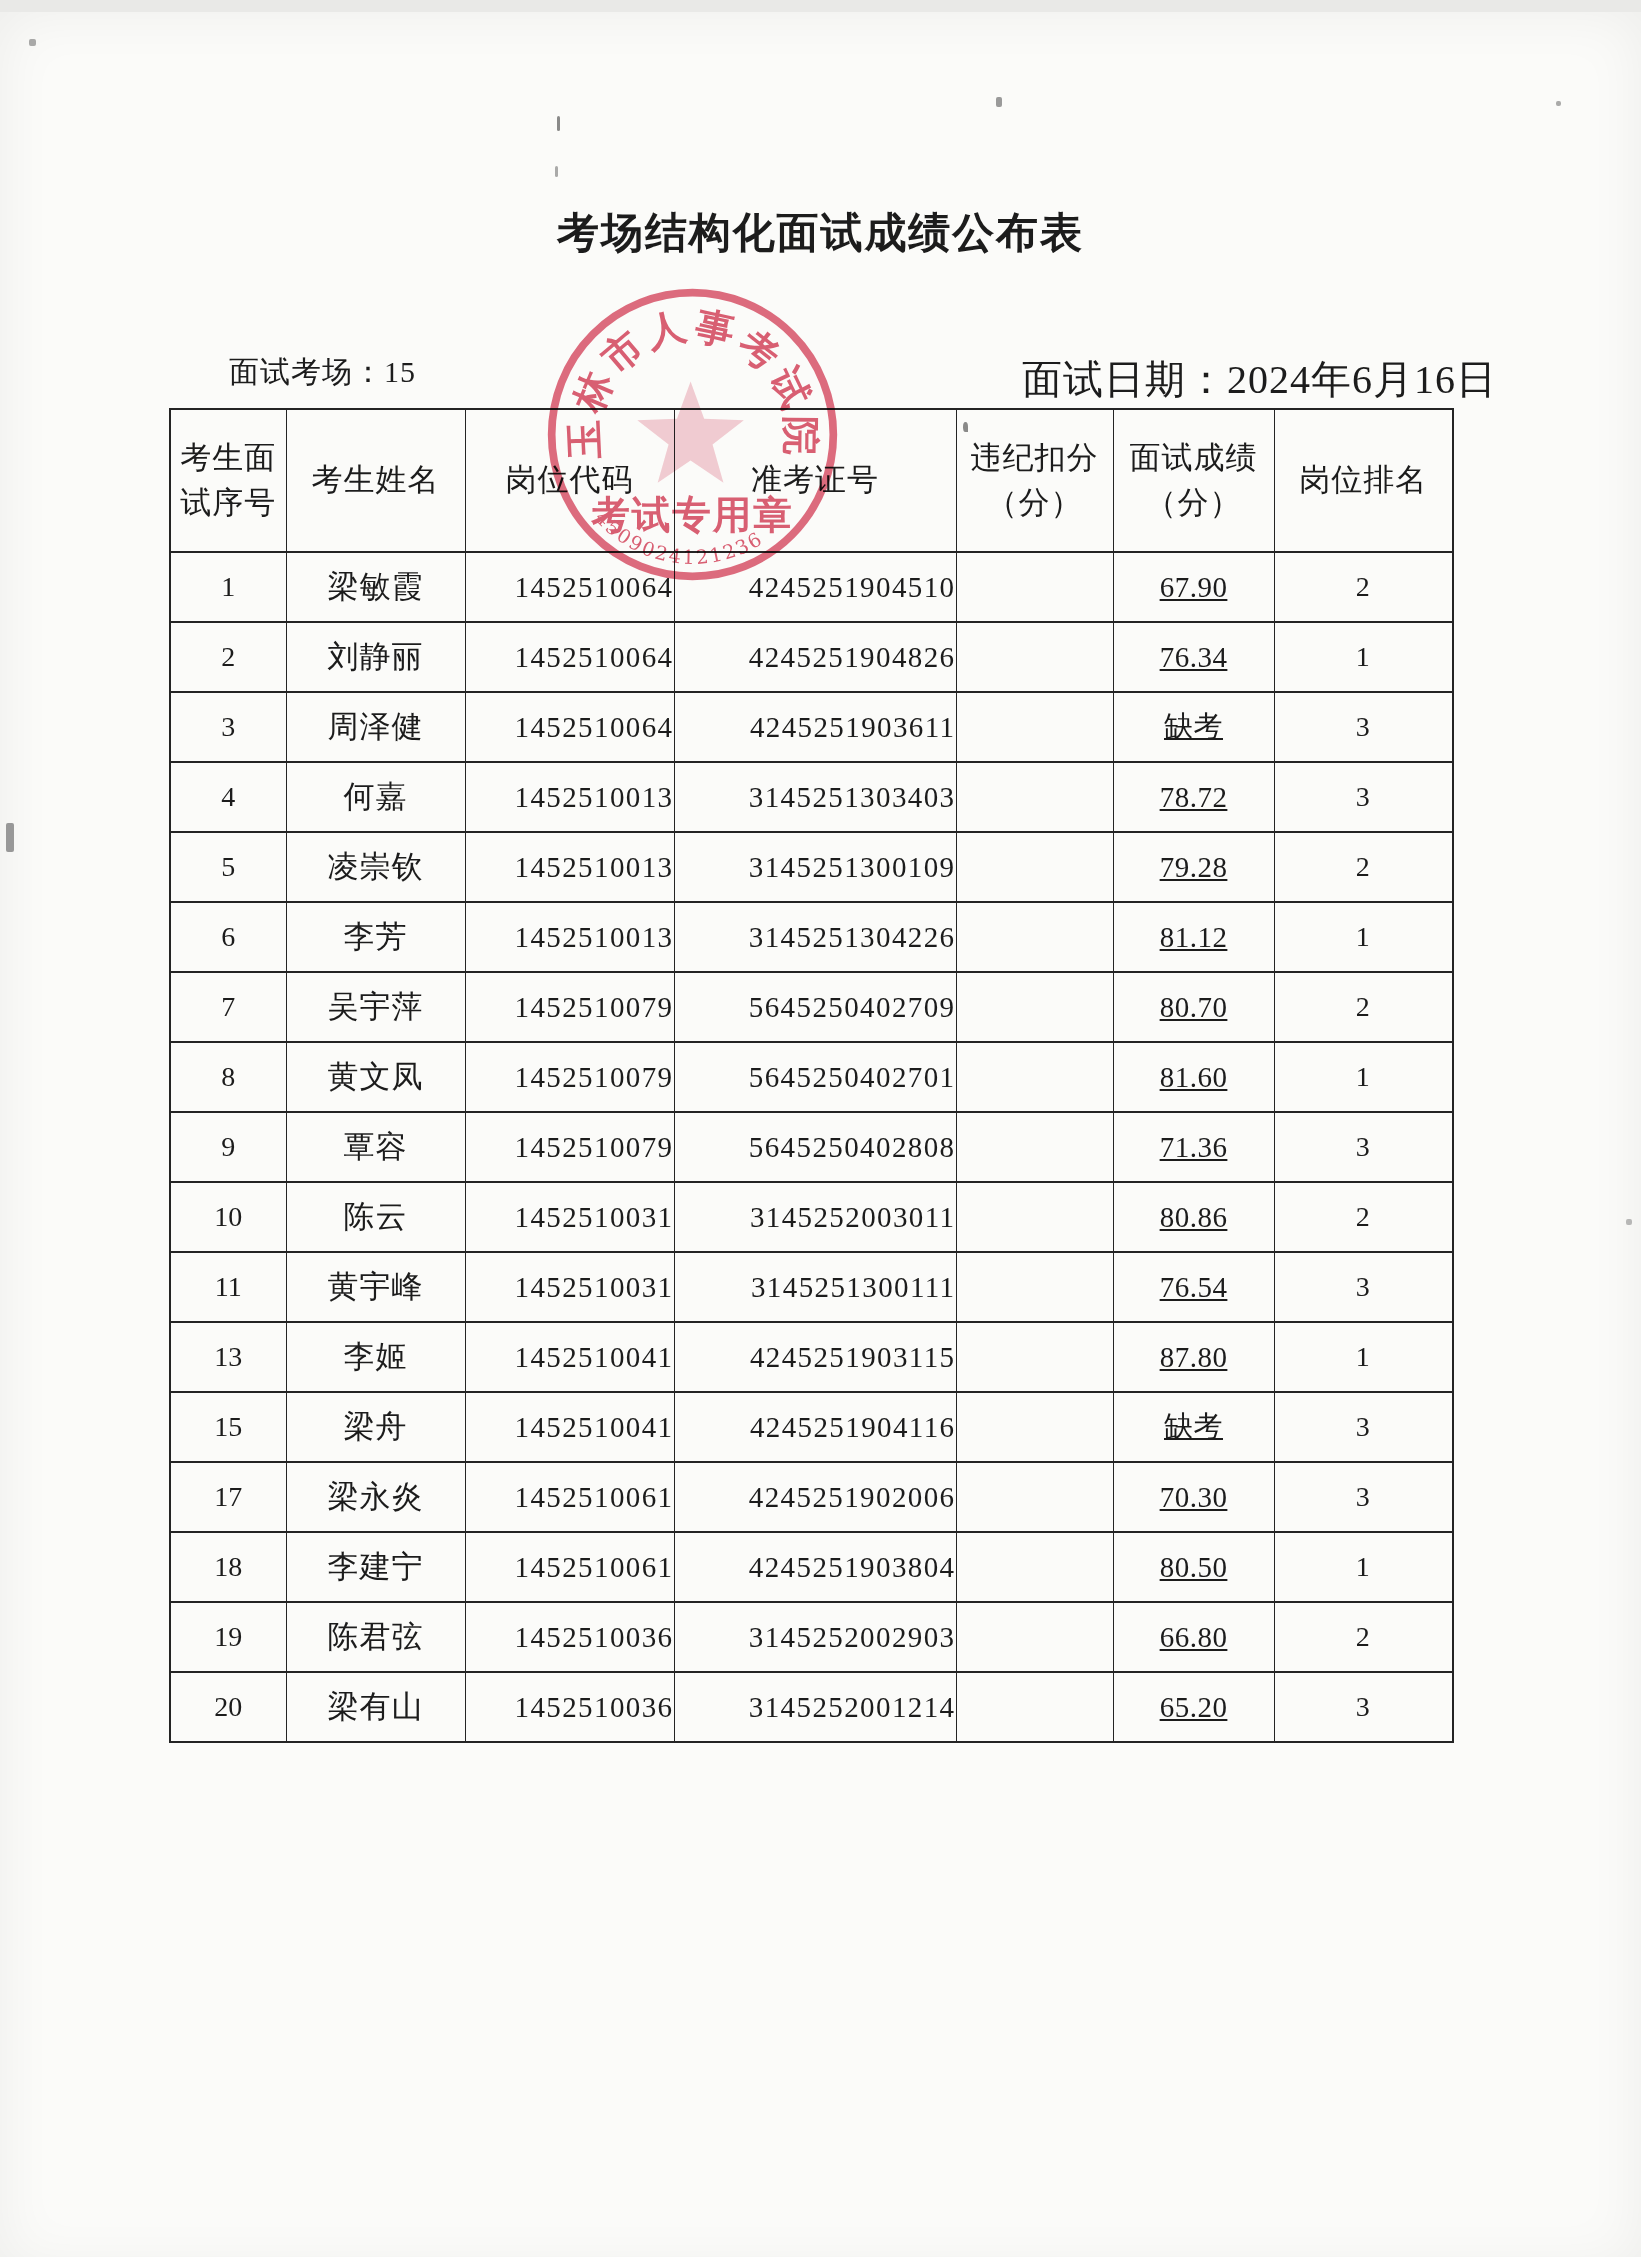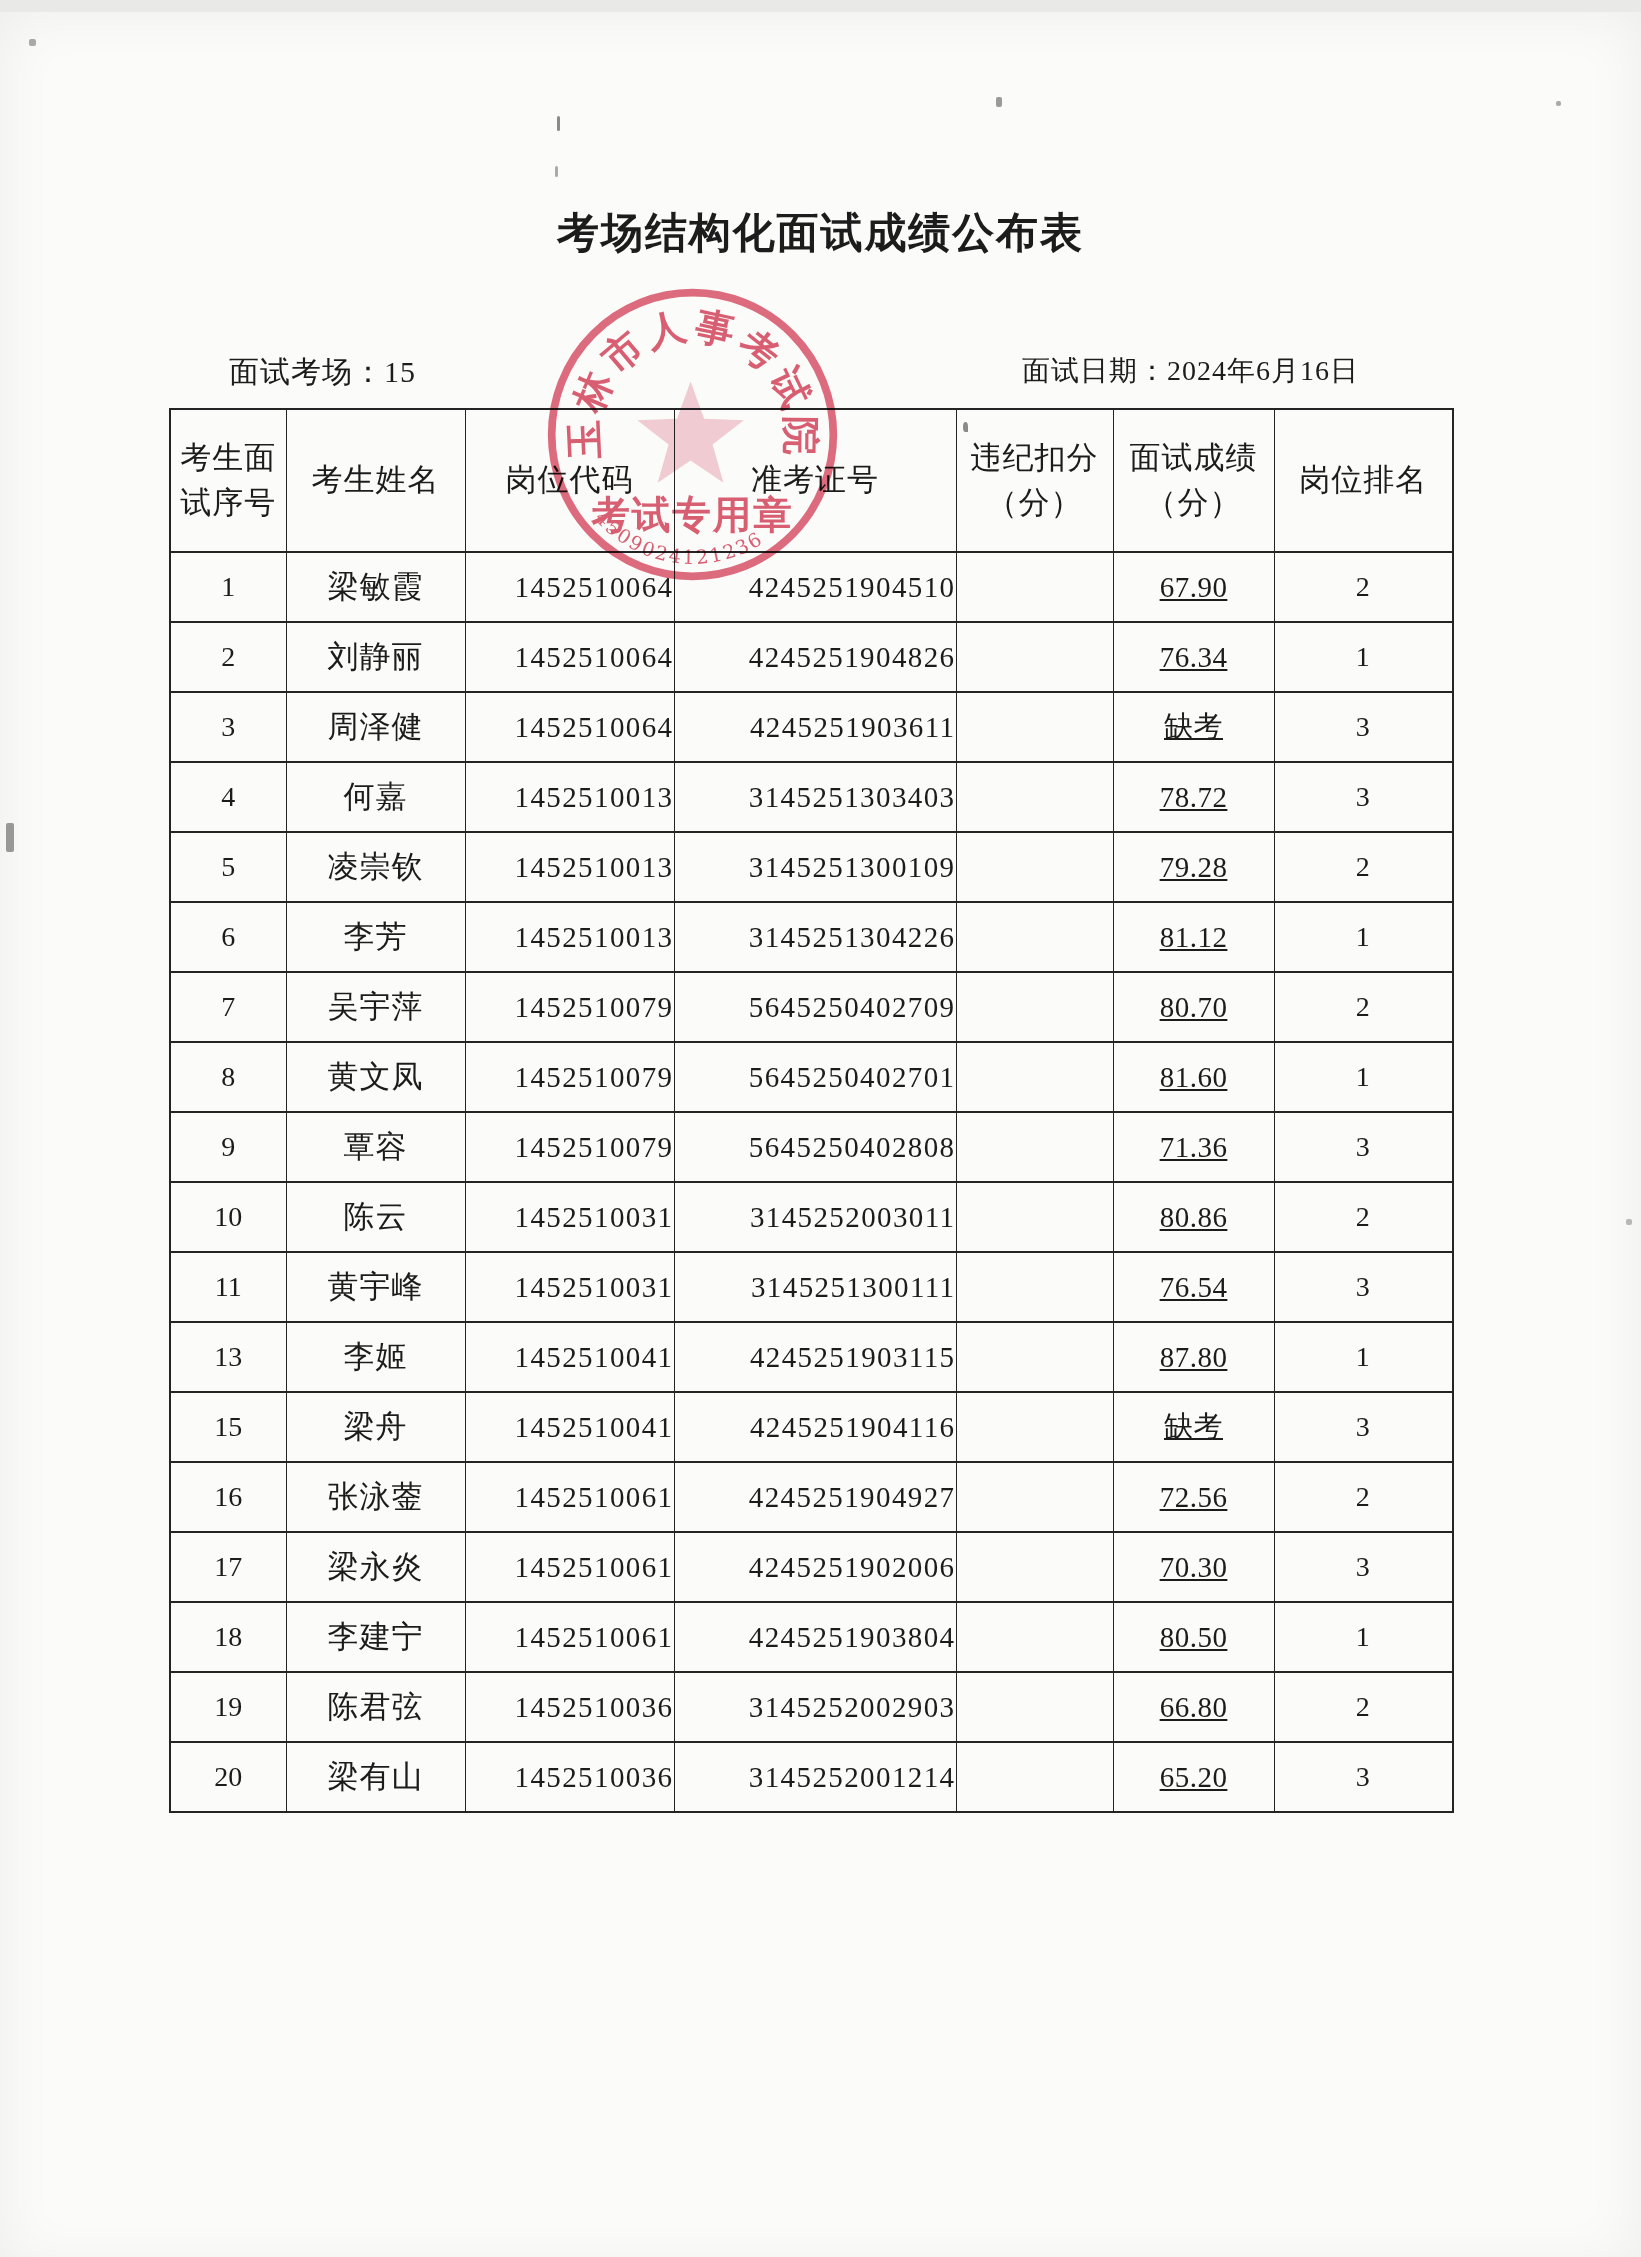--- a/index.html
+++ b/index.html
@@ -21,21 +21,21 @@
     text-align: center;
     font-size: 42px; font-weight: bold;
     letter-spacing: 1.9px;
   }
   .meta-left {
     position: absolute; top: 340px; left: 229px;
     font-size: 30px; letter-spacing: 1px;
   }
   .meta-right {
     position: absolute; top: 340px; left: 1022px;
-    font-size: 28px; letter-spacing: 1px;
+    font-size: 40px; letter-spacing: 1px;
   }
   table.score-table {
     position: absolute; left: 169px; top: 396px;
     width: 1282px;
     border-collapse: collapse;
     table-layout: fixed;
     border: 2.9px solid var(--line);
   }
   .score-table th, .score-table td {
     border: 1.9px solid var(--line);
@@ -218,29 +218,20 @@
         <tr>
           <td class="seq">15</td>
           <td class="name">梁舟</td>
           <td class="digits">1452510041</td>
           <td class="digits">4245251904116</td>
           <td class="blank"></td>
           <td class="score">缺考</td>
           <td class="rank">3</td>
         </tr>
         <tr>
-          <td class="seq">16</td>
-          <td class="name">张泳蓥</td>
-          <td class="digits">1452510061</td>
-          <td class="digits">4245251904927</td>
-          <td class="blank"></td>
-          <td class="score">72.56</td>
-          <td class="rank">2</td>
-        </tr>
-        <tr>
           <td class="seq">17</td>
           <td class="name">梁永炎</td>
           <td class="digits">1452510061</td>
           <td class="digits">4245251902006</td>
           <td class="blank"></td>
           <td class="score">70.30</td>
           <td class="rank">3</td>
         </tr>
         <tr>
           <td class="seq">18</td>

